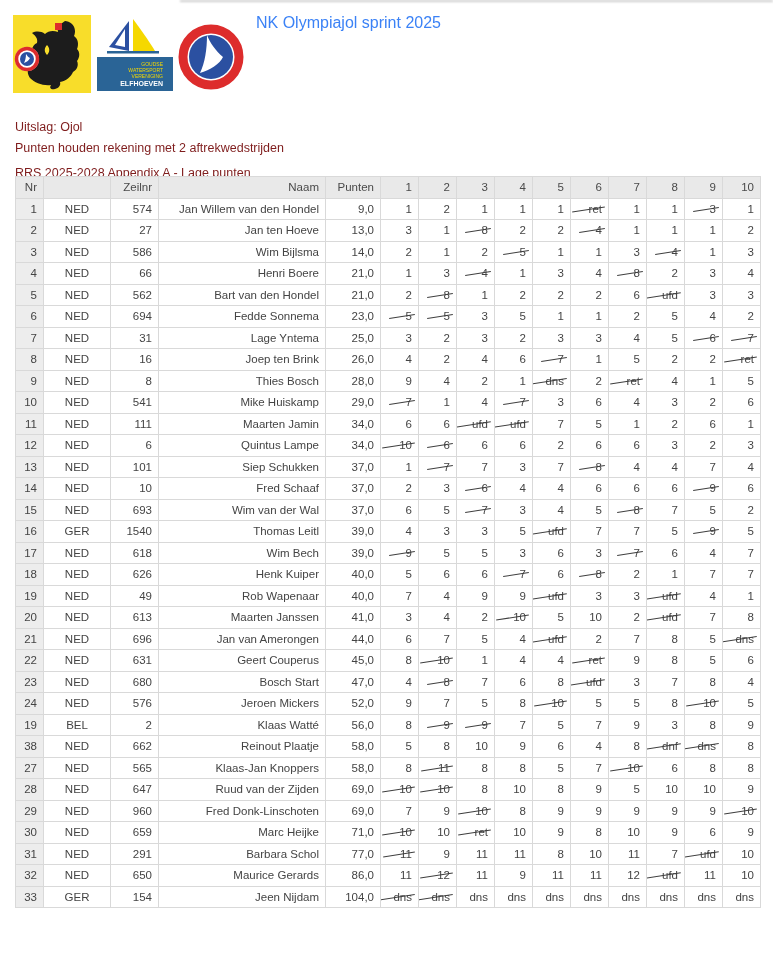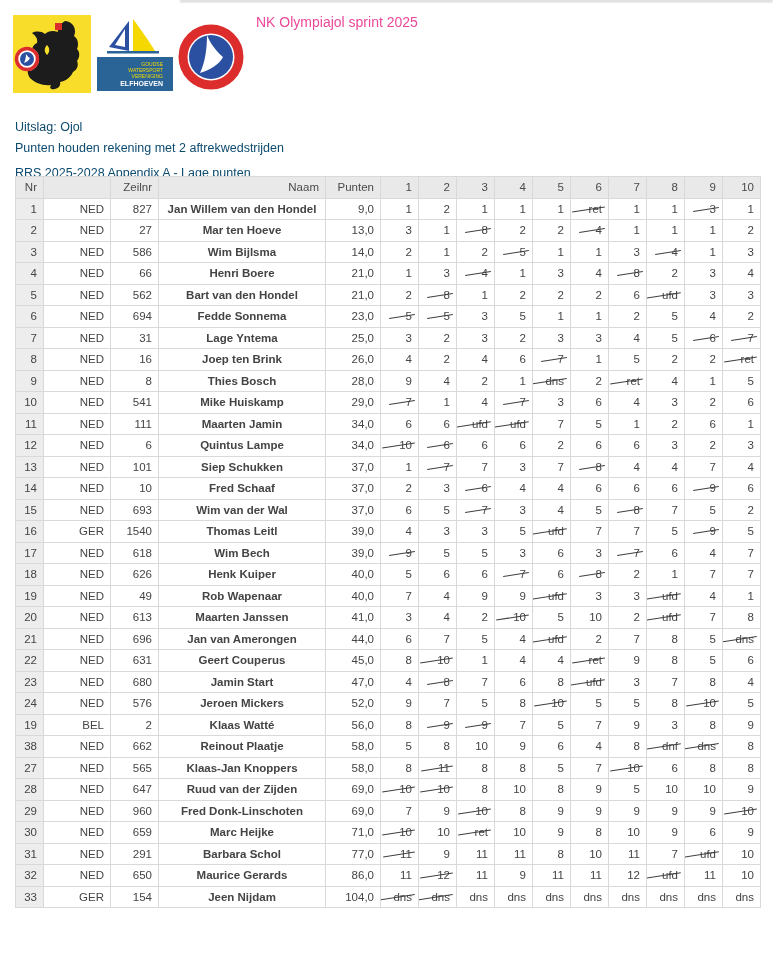--- a/index.html
+++ b/index.html
@@ -8,42 +8,42 @@
     font-family:"Liberation Sans","DejaVu Sans",sans-serif;
     color:#3d3d3d;
   }
   .top-edge{position:absolute;top:0;left:180px;right:0;height:2px;background:#cccccc;filter:blur(1px);}
   
   .logos{position:absolute;top:13px;left:13px;display:flex;align-items:flex-start;}
   .logo{display:block;}
   .logo-flanders{width:78px;height:78px;margin-top:2px;}
   .logo-gwv{width:78px;height:74px;margin-left:4px;margin-top:4px;}
   .logo-sail{width:68px;height:68px;margin-left:4px;margin-top:10px;}
-  .page-title{position:absolute;left:256px;top:14px;font-size:14px;color:#ec4899;}
-  .info{position:absolute;left:15px;font-size:12.5px;color:#0c4a6e;}
+  .page-title{position:absolute;left:256px;top:14px;font-size:16px;color:#3b82f6;}
+  .info{position:absolute;left:15px;font-size:12.5px;color:#7f1d1d;}
   .info-1{top:120px;} .info-2{top:141px;text-align:right;} .info-3{top:166px;}
   
   table.results{
     position:absolute;left:15px;top:176px;width:745px;
     border-collapse:collapse;table-layout:fixed;
     font-size:11.5px;color:#444444;
   }
   table.results th,table.results td{
     border:1px solid #d9d9d9;height:21.5px;padding:0 6px;
     overflow:hidden;white-space:nowrap;box-sizing:border-box;
   }
   table.results thead th{
     background:#e9e9e9;font-weight:normal;color:#4a4a4a;text-align:right;
   }
   table.results thead th.num,table.results td.num{text-align:right;}
   td.col-nr{background:#ededed;text-align:right;}
   th.col-nr{background:#e4e4e4;}
-  td.col-land{text-align:right;}
+  td.col-land{text-align:center;}
   td.col-zeilnr,td.col-punten,td.col-race{text-align:right;}
-  td.col-naam{text-align:center;font-weight:bold;}
+  td.col-naam{text-align:right;}
   .struck{position:relative;display:inline-block;}
   .struck::after{
     content:'';position:absolute;left:-17px;right:-3px;top:52%;height:0;
     border-top:1.4px solid #3f3f3f;transform:rotate(-9deg);
   }
 </style>
 </head>
 <body>
 
 <div class="top-edge"></div>
@@ -128,39 +128,39 @@
       <th class="num">7</th>
       <th class="num">8</th>
       <th class="num">9</th>
       <th class="num">10</th>
     </tr>
   </thead>
   <tbody>
       <tr>
         <td class="col-nr">1</td>
         <td class="col-land">NED</td>
-        <td class="col-zeilnr">827</td>
+        <td class="col-zeilnr">574</td>
         <td class="col-naam">Jan Willem van den Hondel</td>
         <td class="col-punten">9,0</td>
         <td class="col-race"><span>1</span></td>
         <td class="col-race"><span>2</span></td>
         <td class="col-race"><span>1</span></td>
         <td class="col-race"><span>1</span></td>
         <td class="col-race"><span>1</span></td>
         <td class="col-race"><span class="struck">ret</span></td>
         <td class="col-race"><span>1</span></td>
         <td class="col-race"><span>1</span></td>
         <td class="col-race"><span class="struck">3</span></td>
         <td class="col-race"><span>1</span></td>
       </tr>
       <tr>
         <td class="col-nr">2</td>
         <td class="col-land">NED</td>
         <td class="col-zeilnr">27</td>
-        <td class="col-naam">Mar ten Hoeve</td>
+        <td class="col-naam">Jan ten Hoeve</td>
         <td class="col-punten">13,0</td>
         <td class="col-race"><span>3</span></td>
         <td class="col-race"><span>1</span></td>
         <td class="col-race"><span class="struck">8</span></td>
         <td class="col-race"><span>2</span></td>
         <td class="col-race"><span>2</span></td>
         <td class="col-race"><span class="struck">4</span></td>
         <td class="col-race"><span>1</span></td>
         <td class="col-race"><span>1</span></td>
         <td class="col-race"><span>1</span></td>
@@ -503,21 +503,21 @@
         <td class="col-race"><span class="struck">ret</span></td>
         <td class="col-race"><span>9</span></td>
         <td class="col-race"><span>8</span></td>
         <td class="col-race"><span>5</span></td>
         <td class="col-race"><span>6</span></td>
       </tr>
       <tr>
         <td class="col-nr">23</td>
         <td class="col-land">NED</td>
         <td class="col-zeilnr">680</td>
-        <td class="col-naam">Jamin Start</td>
+        <td class="col-naam">Bosch Start</td>
         <td class="col-punten">47,0</td>
         <td class="col-race"><span>4</span></td>
         <td class="col-race"><span class="struck">8</span></td>
         <td class="col-race"><span>7</span></td>
         <td class="col-race"><span>6</span></td>
         <td class="col-race"><span>8</span></td>
         <td class="col-race"><span class="struck">ufd</span></td>
         <td class="col-race"><span>3</span></td>
         <td class="col-race"><span>7</span></td>
         <td class="col-race"><span>8</span></td>

